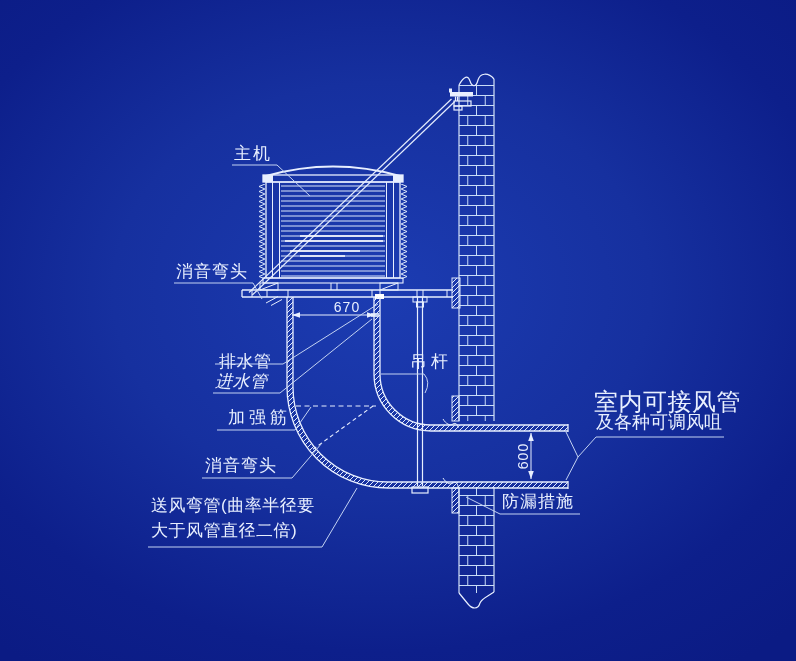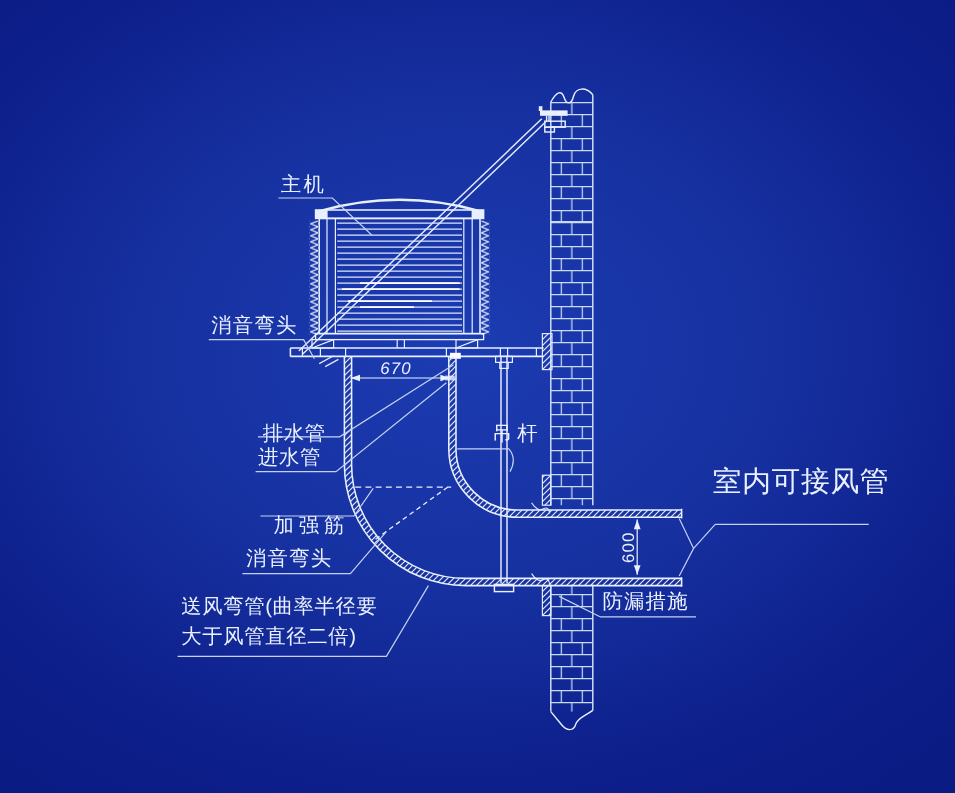--- a/index.html
+++ b/index.html
@@ -137,24 +137,25 @@
     <path d="M148,547 H322 L357,488"></path>
     <path d="M381,374 H424 Q431,382 425,393"></path>
     <path d="M596,437 H724 M596,437 L578,457 M566,432 L578,457 M566,480 L578,457"></path>
     <path d="M500,514 H580 M500,514 L466,497"></path>
   </g>
 </svg>
 
 <div class="lbl" style="left:234px;top:145px;letter-spacing:2px;">主机</div>
 <div class="lbl" style="left:176px;top:263px;letter-spacing:1px;">消音弯头</div>
 <div class="lbl" style="left:219px;top:343px;margin-top:10px;">排水管</div>
-<div class="lbl" style="left:215px;top:373px;">进水管</div>
-<div class="lbl" style="left:228px;top:409px;letter-spacing:4px;margin-top:20px;">加强筋</div>
+<div class="lbl" style="left:215px;top:373px;font-style:italic;">进水管</div>
+<div class="lbl" style="left:228px;top:409px;letter-spacing:4px;">加强筋</div>
 <div class="lbl" style="left:205px;top:457px;letter-spacing:1px;">消音弯头</div>
 <div class="lbl" style="left:151px;top:522px;">大于风管直径二倍)</div>
 <div class="lbl" style="left:151px;top:497px;">送风弯管(曲率半径要</div>
 <div class="lbl" style="left:382px;top:353px;letter-spacing:4px;margin-left:28px;">吊杆</div>
 <div class="lbl" style="left:594px;top:390px;font-size:24px;">室内可接风管</div>
+<div class="lbl" style="left:596px;top:413px;font-size:18px;letter-spacing:0px;">及各种可调风咀</div>
 <div class="lbl" style="left:502px;top:493px;letter-spacing:1px;">防漏措施</div>
 
-<div class="dim" style="left:313px;top:300px;width:34px;text-align:center;font-style:italic;">670</div>
+<div class="dim" style="left:330px;top:300px;width:34px;text-align:center;">670</div>
 <div class="dim" style="left:503px;top:449px;width:40px;text-align:center;transform:rotate(-90deg);">600</div>
 </div>
 
 </body></html>

